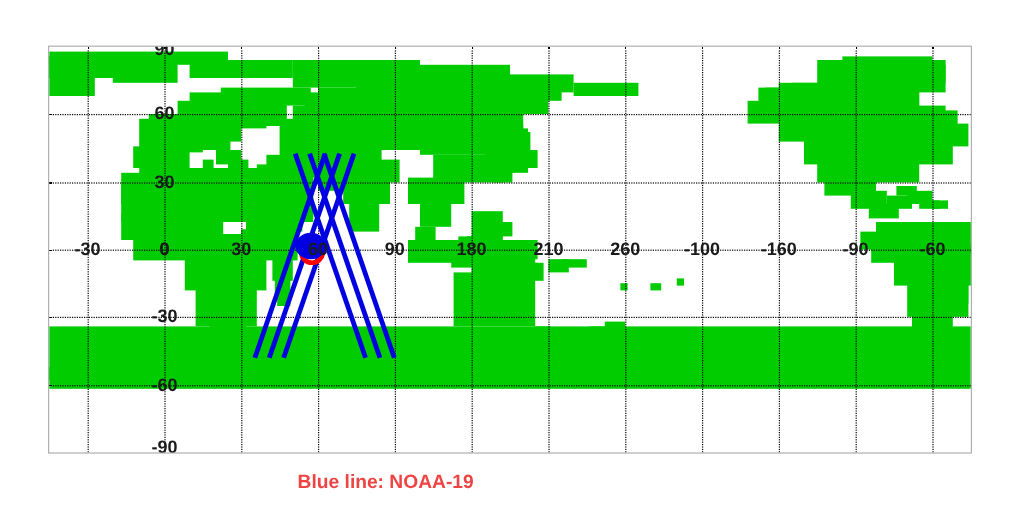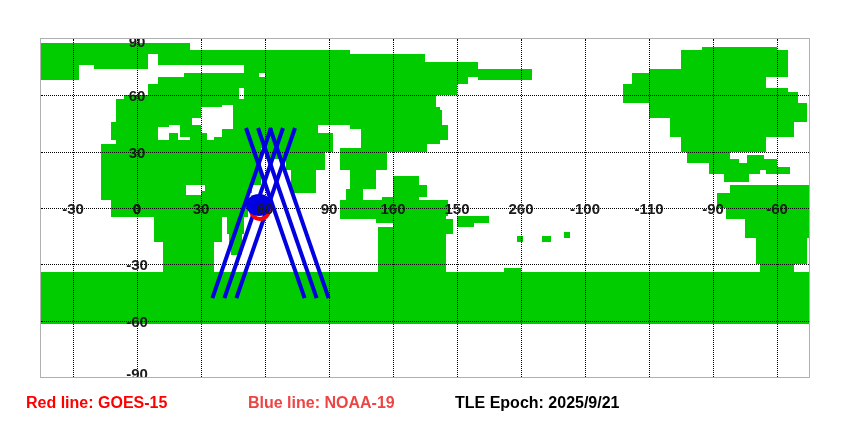--- a/index.html
+++ b/index.html
@@ -208,34 +208,32 @@
 
     <div class="noaa-dot" style="left:205px;top:155px;"></div>
   </div>
 
   <div id="label-layer">
       <span class="lon-label" style="left: 32px; top: 169px;">-30</span>
       <span class="lon-label" style="left: 96px; top: 169px;">0</span>
       <span class="lon-label" style="left: 160px; top: 169px;">30</span>
       <span class="lon-label" style="left: 224px; top: 169px;">60</span>
       <span class="lon-label" style="left: 288px; top: 169px;">90</span>
-      <span class="lon-label" style="left: 352px; top: 169px;">160</span>
-      <span class="lon-label" style="left: 416px; top: 169px;">150</span>
+      <span class="lon-label" style="left: 352px; top: 169px;">180</span>
+      <span class="lon-label" style="left: 416px; top: 169px;">210</span>
       <span class="lon-label" style="left: 480px; top: 169px;">260</span>
       <span class="lon-label" style="left: 544px; top: 169px;">-100</span>
-      <span class="lon-label" style="left: 608px; top: 169px;">-110</span>
+      <span class="lon-label" style="left: 608px; top: 169px;">-160</span>
       <span class="lon-label" style="left: 672px; top: 169px;">-90</span>
       <span class="lon-label" style="left: 736px; top: 169px;">-60</span>
       <span class="lat-label" style="left: 96px; top: 2px;">90</span>
       <span class="lat-label" style="left: 96px; top: 56.3333px;">60</span>
       <span class="lat-label" style="left: 96px; top: 112.667px;">30</span>
       <span class="lat-label" style="left: 96px; top: 169px;">0</span>
       <span class="lat-label" style="left: 96px; top: 225.333px;">-30</span>
       <span class="lat-label" style="left: 96px; top: 281.667px;">-60</span>
       <span class="lat-label" style="left: 96px; top: 334px;">-90</span>
     </div>
 </div>
 
 <div id="legend">
-  <span class="legend-item" id="legend-red">Red line: GOES-15</span>
   <span class="legend-item" id="legend-blue">Blue line: NOAA-19</span>
-  <span class="legend-item" id="legend-epoch">TLE Epoch: 2025/9/21</span>
 </div>
 
 </body></html>

